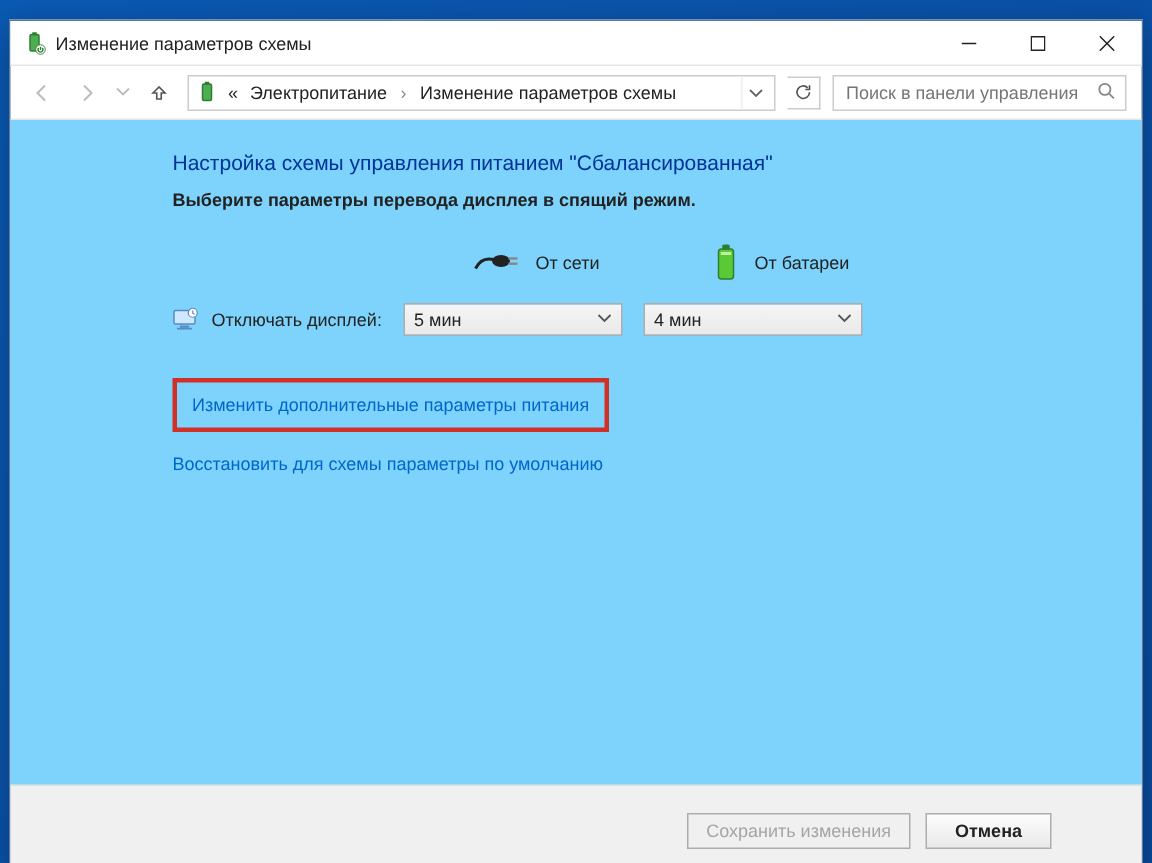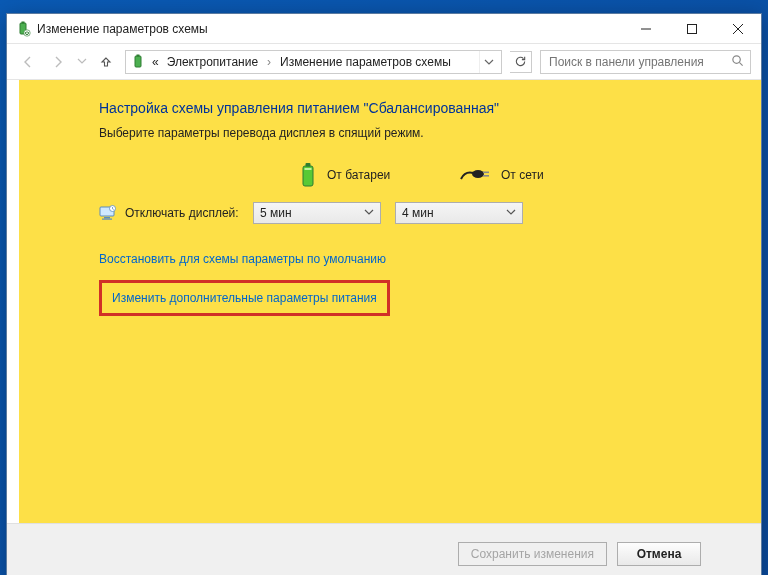--- a/index.html
+++ b/index.html
@@ -42,46 +42,46 @@
     flex:1; height:24px; border:1px solid #ccc; display:flex; align-items:center;
     padding:0 4px; gap:4px; background:#fff;
   }
   .addressbox .icon16{ width:16px; height:16px; flex:0 0 auto; }
   .crumb{ color:#222; padding:0 2px; white-space:nowrap; }
   .crumb.sep{ color:#888; padding:0 3px; }
   .addr-spacer{ flex:1; }
   .addr-drop{ width:18px; height:22px; display:flex; align-items:center; justify-content:center; color:#666; border-left:1px solid #eee;}
   .refresh{ width:22px; height:22px; display:flex; align-items:center; justify-content:center; border:1px solid #ccc; border-left:none;}
   .searchbox{
-    width:211px; height:24px; border:1px solid #ccc; display:flex; align-items:center;
+    width:196px; height:24px; border:1px solid #ccc; display:flex; align-items:center;
     padding:0 6px; color:#888; gap:6px;
   }
   .searchbox input{
     border:none; outline:none; flex:1; font-size:12px; color:#555; background:transparent;
   }
   .searchbox .sicon{ color:#888; }
   
   .content{
-    flex:1; padding:20px 0 0 80px; position:relative; background:#fde047;margin-left:12px;
+    flex:1; padding:20px 0 0 108px; position:relative; background:#7dd3fc;
   }
   .heading{ font-size:14px; color:#003399; margin-bottom:10px; }
-  .subtext{ font-size:12px; color:#222; margin-bottom:22px; }
+  .subtext{ font-size:12px; color:#222; margin-bottom:22px;font-weight:bold; }
   .iconrow{
     display:flex; align-items:center; gap:0; margin-left:200px; margin-bottom:14px;
   }
   .iconcol{ width:160px; display:flex; align-items:center; gap:10px; font-size:12px; }
   .battery-icon{ width:18px; height:26px; }
   .plug-icon{ width:32px; height:14px; }
   .settingrow{
     display:flex; align-items:center; gap:14px; margin-bottom:28px;
   }
   .settingrow .lbl{ display:flex; align-items:center; gap:8px; width:140px;}
   .monitor-icon{ width:18px; height:16px; }
   .combo{
-    width:128px; height:22px; border:1px solid #adadad;
+    width:146px; height:22px; border:1px solid #adadad;
     background:linear-gradient(#f5f5f5,#e9e9e9);
     display:flex; align-items:center; justify-content:space-between;
     padding:0 6px; font-size:12px; color:#222;
   }
   .combo .dd{ color:#555; }
   .linkrow{ margin-bottom:14px; }
   .link{ color:#0066cc; font-size:12px; cursor:pointer; }
   .redbox{
     display:inline-block; padding:8px 10px; border:3px solid #d13027;
   }
@@ -188,39 +188,39 @@
       </span>
     </div>
   </div>
 
   <div class="content">
     <div class="heading">Настройка схемы управления питанием "Сбалансированная"</div>
     <div class="subtext">Выберите параметры перевода дисплея в спящий режим.</div>
 
     <div class="iconrow">
       <div class="iconcol">
-        <span class="battery-icon">
-          <svg viewBox="0 0 18 26">
-              <rect x="4" y="4" width="10" height="20" rx="2" fill="#59c935" stroke="#2e7d32"></rect>
-              <rect x="6.5" y="1" width="5" height="3.5" rx="1" fill="#2e7d32"></rect>
-              <rect x="5.5" y="6" width="7" height="2" fill="#bdf29d"></rect>
-            </svg>
-        </span>
-        <span>От батареи</span>
-      </div>
-      <div class="iconcol">
         <span class="plug-icon">
           <svg viewBox="0 0 32 14">
               <path d="M2 11 Q 6 3 14 5" stroke="#222" stroke-width="2" fill="none"></path>
               <ellipse cx="19" cy="6" rx="6" ry="4" fill="#222"></ellipse>
               <rect x="24" y="3.5" width="6" height="1.6" fill="#888"></rect>
               <rect x="24" y="7" width="6" height="1.6" fill="#888"></rect>
             </svg>
         </span>
         <span>От сети</span>
+      </div>
+      <div class="iconcol">
+        <span class="battery-icon">
+          <svg viewBox="0 0 18 26">
+              <rect x="4" y="4" width="10" height="20" rx="2" fill="#59c935" stroke="#2e7d32"></rect>
+              <rect x="6.5" y="1" width="5" height="3.5" rx="1" fill="#2e7d32"></rect>
+              <rect x="5.5" y="6" width="7" height="2" fill="#bdf29d"></rect>
+            </svg>
+        </span>
+        <span>От батареи</span>
       </div>
     </div>
 
     <div class="settingrow">
       <div class="lbl">
         <span class="monitor-icon">
           <svg viewBox="0 0 18 16">
               <rect x="1" y="2" width="14" height="9" rx="1" fill="#cfe8ff" stroke="#5a8bbf"></rect>
               <rect x="5" y="12" width="6" height="1.5" fill="#5a8bbf"></rect>
               <rect x="3" y="13.5" width="10" height="1.2" fill="#5a8bbf"></rect>
@@ -242,26 +242,26 @@
         <span>4 мин</span>
         <span class="dd">
           <svg width="10" height="10" viewBox="0 0 10 10">
               <path d="M1 3l4 4 4-4" fill="none" stroke="currentColor" stroke-width="1.2"></path>
             </svg>
         </span>
       </div>
     </div>
 
     <div class="linkrow">
-      <span class="link">Восстановить для схемы параметры по умолчанию</span>
-    </div>
-    <div class="linkrow">
       <span class="redbox">
         <span class="link">Изменить дополнительные параметры питания</span>
       </span>
+    </div>
+    <div class="linkrow">
+      <span class="link">Восстановить для схемы параметры по умолчанию</span>
     </div>
   </div>
 
   <div class="bottombar">
     <div class="btn disabled">Сохранить изменения</div>
     <div class="btn cancel">Отмена</div>
   </div>
 
 </div>
 

